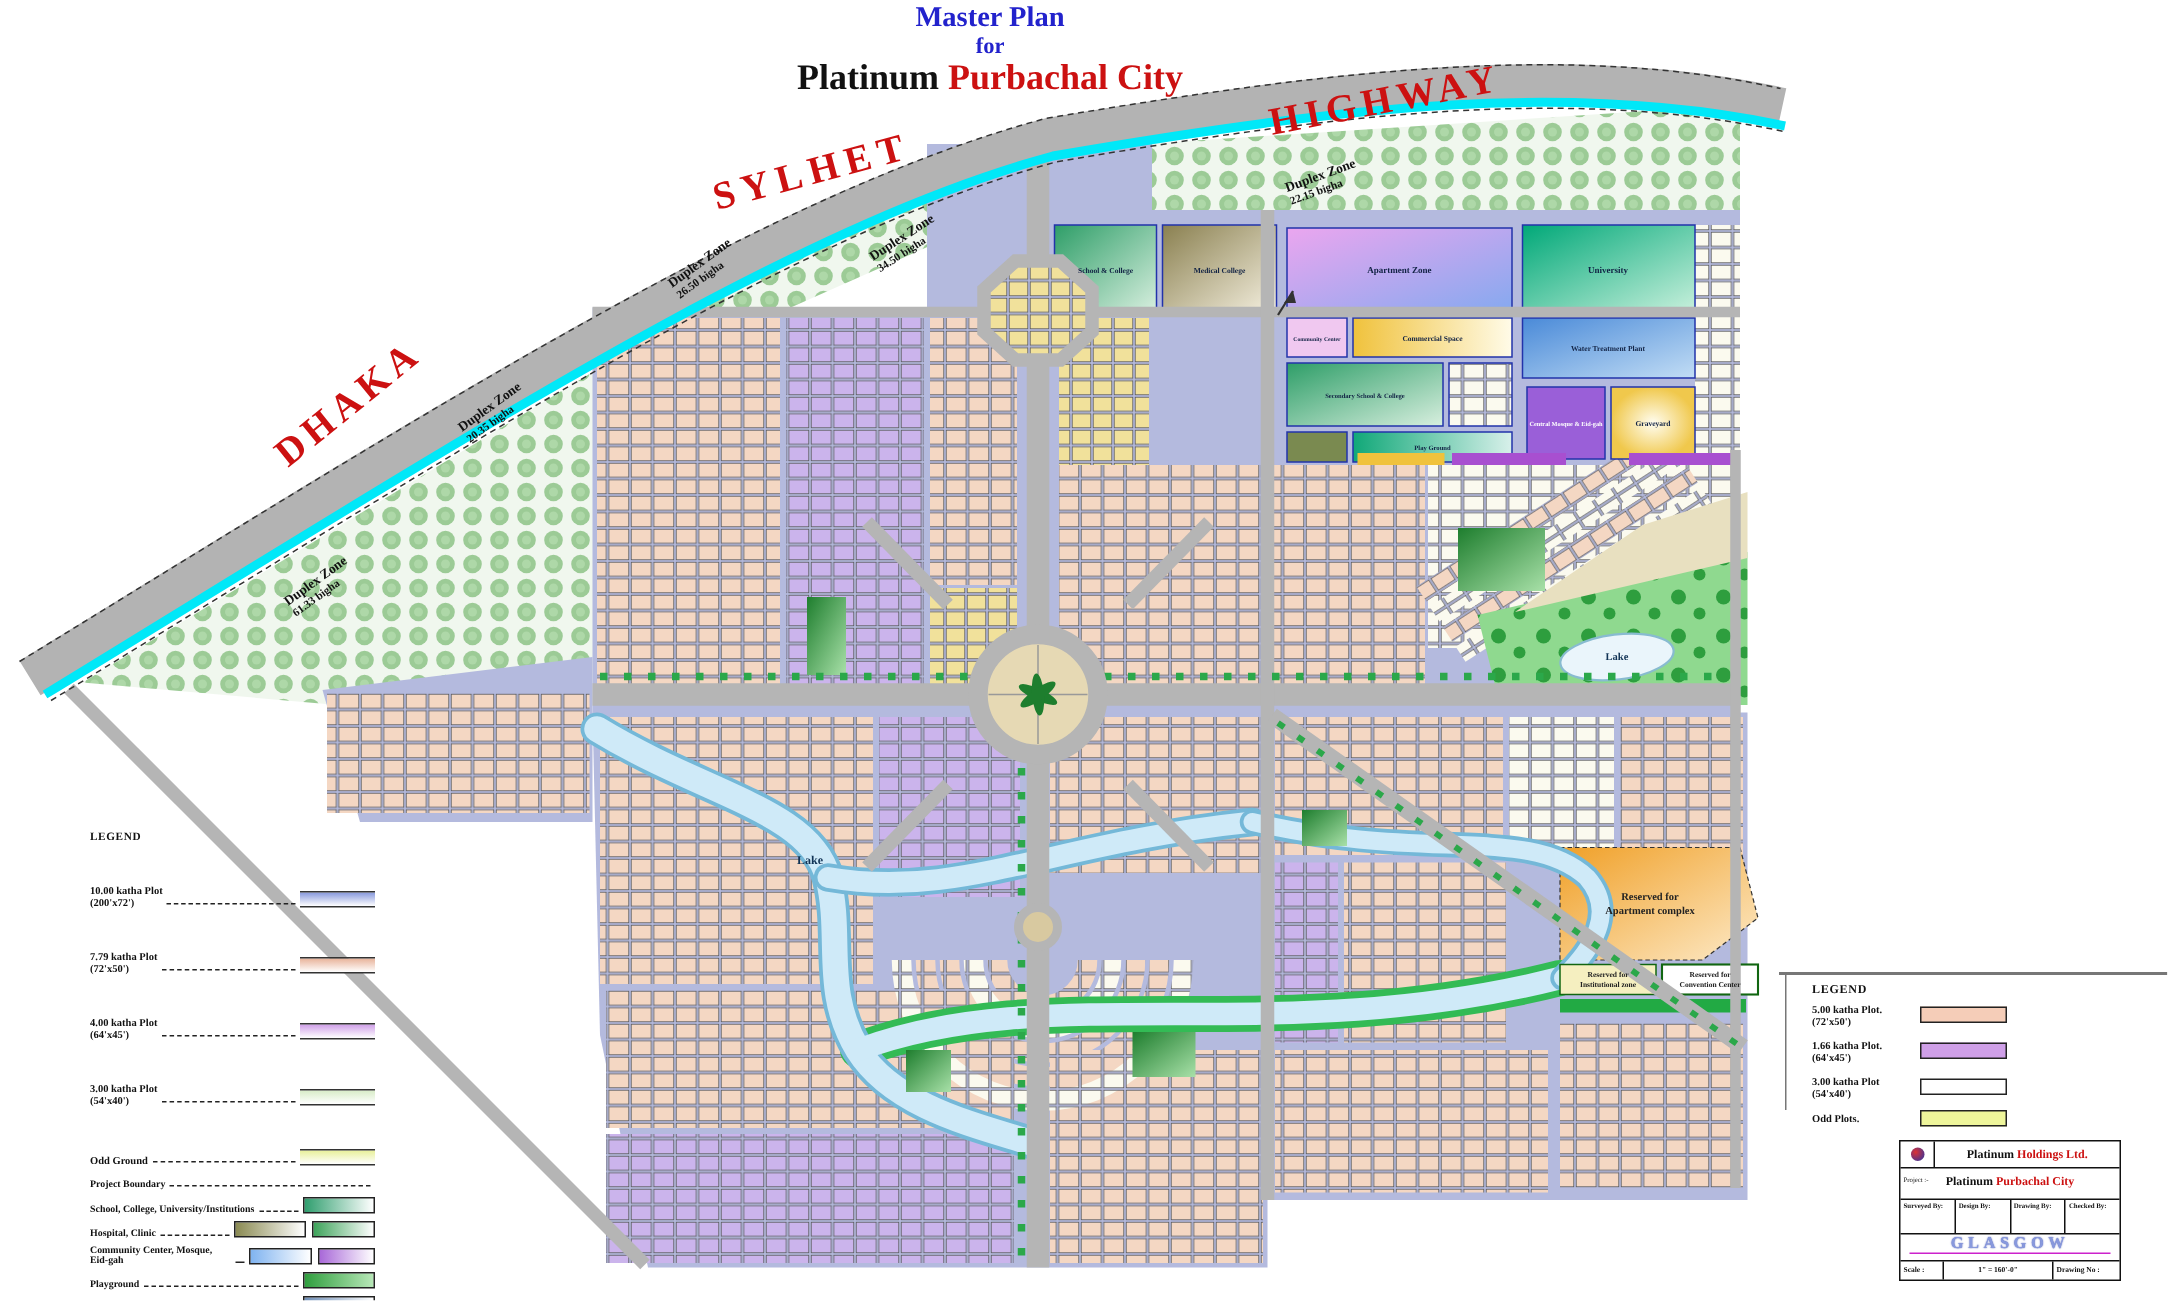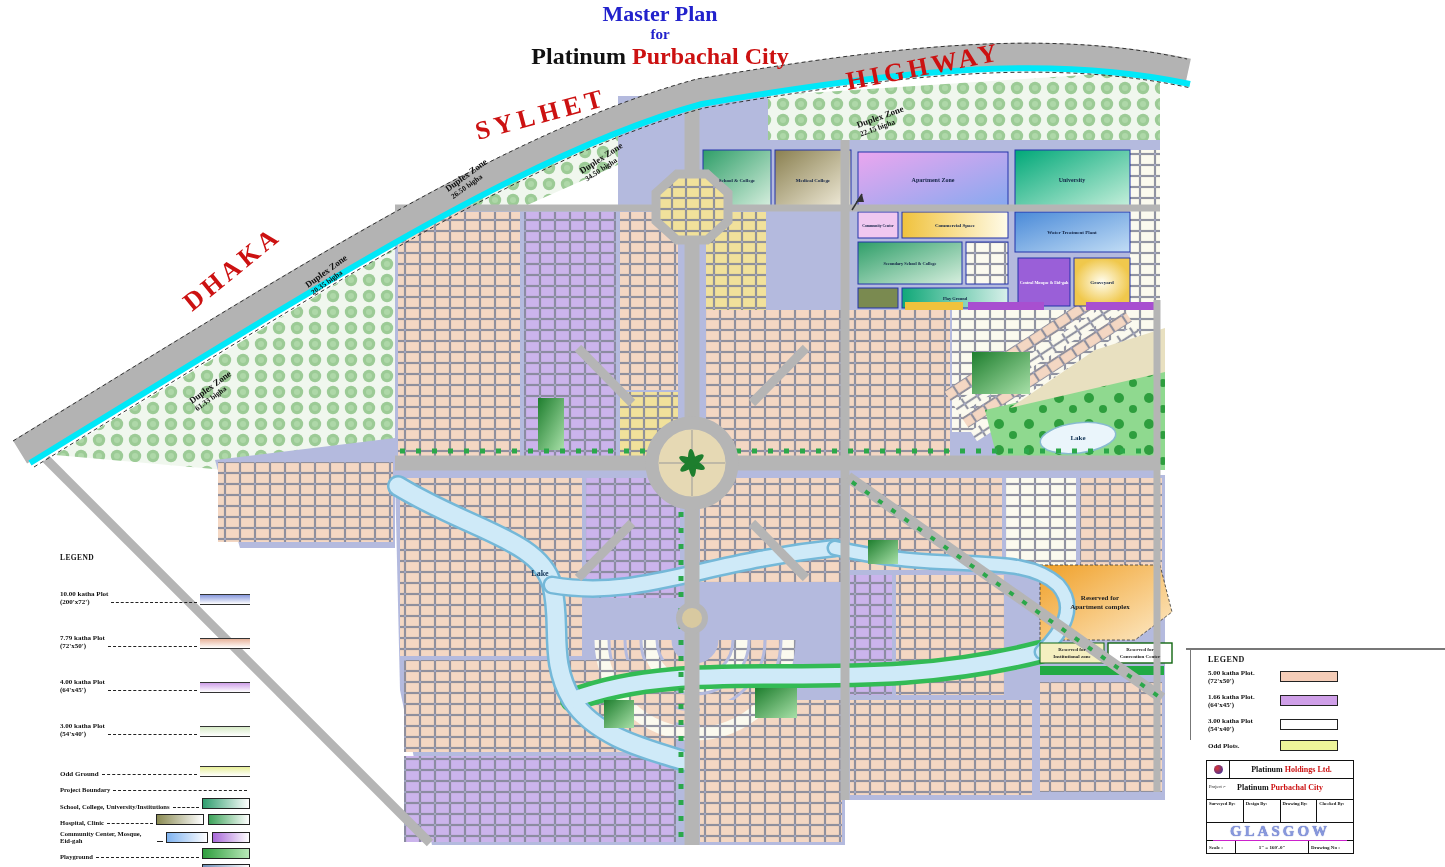--- a/index.html
+++ b/index.html
@@ -1,20 +1,20 @@
 <!DOCTYPE html>
 <html><head>
 <meta charset="utf-8">
 <style>
   html,body{margin:0;padding:0;background:#fff;}
   .stage{position:relative;width:1445px;height:867px;overflow:hidden;background:#fff;
          font-family:"Liberation Serif",serif;}
   .stage svg{position:absolute;left:0;top:0;}
   .title-wrap{position:absolute;left:0;top:2px;width:1320px;text-align:center;line-height:1.1;}
-  .t1{color:#2222cc;font-weight:bold;font-size:22px;}
+  .t1{color:#2222cc;font-weight:bold;font-size:19px;}
   .t2{color:#2222cc;font-weight:bold;font-size:15px;}
   .t3{font-weight:bold;font-size:24px;color:#111;}
   .t3 .red{color:#cc1111;}
   
   .legend-left{position:absolute;left:60px;top:553px;width:190px;font-size:7px;font-weight:bold;color:#111;}
   .legend-left .hdr{font-size:7.5px;margin-bottom:4px;letter-spacing:.4px;}
   .lrow{display:flex;align-items:flex-end;margin-bottom:4px;margin-top:28px;}
   .lrow .lbl{white-space:nowrap;line-height:1.15;}
   .lrow .lead{flex:1;border-bottom:1.2px dashed #222;margin:0 3px 3px 3px;height:1px;min-width:8px;}
   .sw{height:9px;border-top:1px solid #333;border-bottom:1px solid #333;margin-bottom:1px;}
@@ -23,37 +23,37 @@
   .frow{display:flex;align-items:flex-end;margin-bottom:4.2px;font-size:6.6px;}
   .frow .lead{flex:1;border-bottom:1.2px dashed #222;margin:0 3px 2px 3px;height:1px;min-width:6px;}
   .legend-right{position:absolute;left:1208px;top:655px;width:150px;font-size:7px;font-weight:bold;color:#111;}
   .legend-right .hdr{font-size:8px;letter-spacing:.5px;margin-bottom:5px;}
   .rrow{display:flex;align-items:center;margin-bottom:7px;}
   .rrow .txt{width:72px;line-height:1.2;}
   .rrow .swb{width:56px;}
   .rule-right{position:absolute;left:1186px;top:648px;width:259px;border-top:2.5px double #777;}
   .rule-right-v{position:absolute;left:1190px;top:648px;height:92px;border-left:1px solid #777;}
   
-  .tblock{position:absolute;left:1206px;top:760px;width:146px;border:1.4px solid #111;background:#fff;
+  .tblock{position:absolute;left:1266px;top:760px;width:146px;border:1.4px solid #111;background:#fff;
           font-size:6px;color:#111;}
   .tb-row{border-bottom:1px solid #111;position:relative;}
   .tb-company{height:17px;display:flex;align-items:center;}
   .tb-logo{width:22px;height:100%;border-right:1px solid #111;display:flex;align-items:center;justify-content:center;}
   .tb-logo .dot{width:9px;height:9px;border-radius:50%;background:radial-gradient(circle at 35% 35%,#dd3333,#2233aa);}
   .tb-cname{flex:1;text-align:center;font-weight:bold;font-size:8px;}
   .tb-cname .red{color:#cc1111;}
   .tb-project{height:16px;}
   .tb-project .plab{position:absolute;left:2px;top:1px;font-size:4.5px;}
   .tb-project .pname{text-align:center;font-weight:bold;font-size:8px;margin-top:4px;}
   .tb-project .red{color:#cc1111;}
   .tb-cols{display:flex;height:22px;}
   .tb-col{flex:1;border-right:1px solid #111;padding:1px 2px;font-size:4.6px;font-weight:bold;}
   .tb-col:last-child{border-right:none;}
   .tb-firm{height:17px;text-align:center;}
-  .glasgow{font-weight:bold;font-size:15px;letter-spacing:3px;color:#8899dd;
+  .glasgow{font-weight:bold;font-size:11px;letter-spacing:3px;color:#8899dd;
            text-shadow:0 0 1px #3344aa;}
   .firm-rule{margin:0 6px;border-top:1.6px solid #cc22cc;}
   .tb-scale{display:flex;height:12px;align-items:center;font-size:5px;font-weight:bold;border-bottom:none !important;}
   .tb-scale .c1{width:26px;border-right:1px solid #111;height:100%;display:flex;align-items:center;padding-left:2px;}
   .tb-scale .c2{flex:1;text-align:center;border-right:1px solid #111;height:100%;display:flex;align-items:center;justify-content:center;}
   .tb-scale .c3{width:42px;height:100%;display:flex;align-items:center;padding-left:2px;}
 </style>
 </head>
 <body>
 

